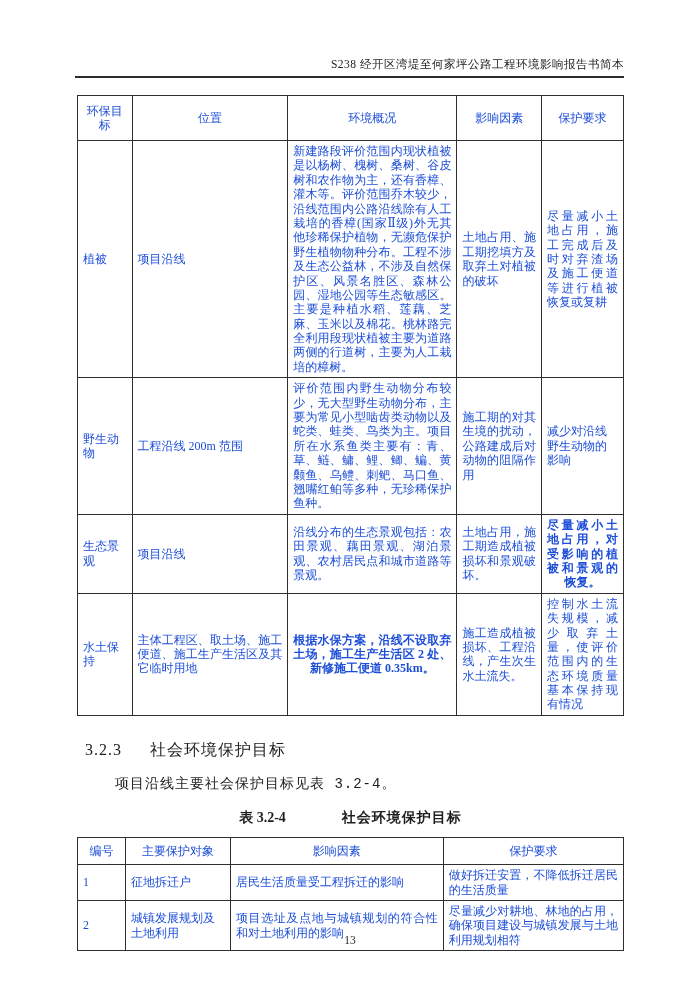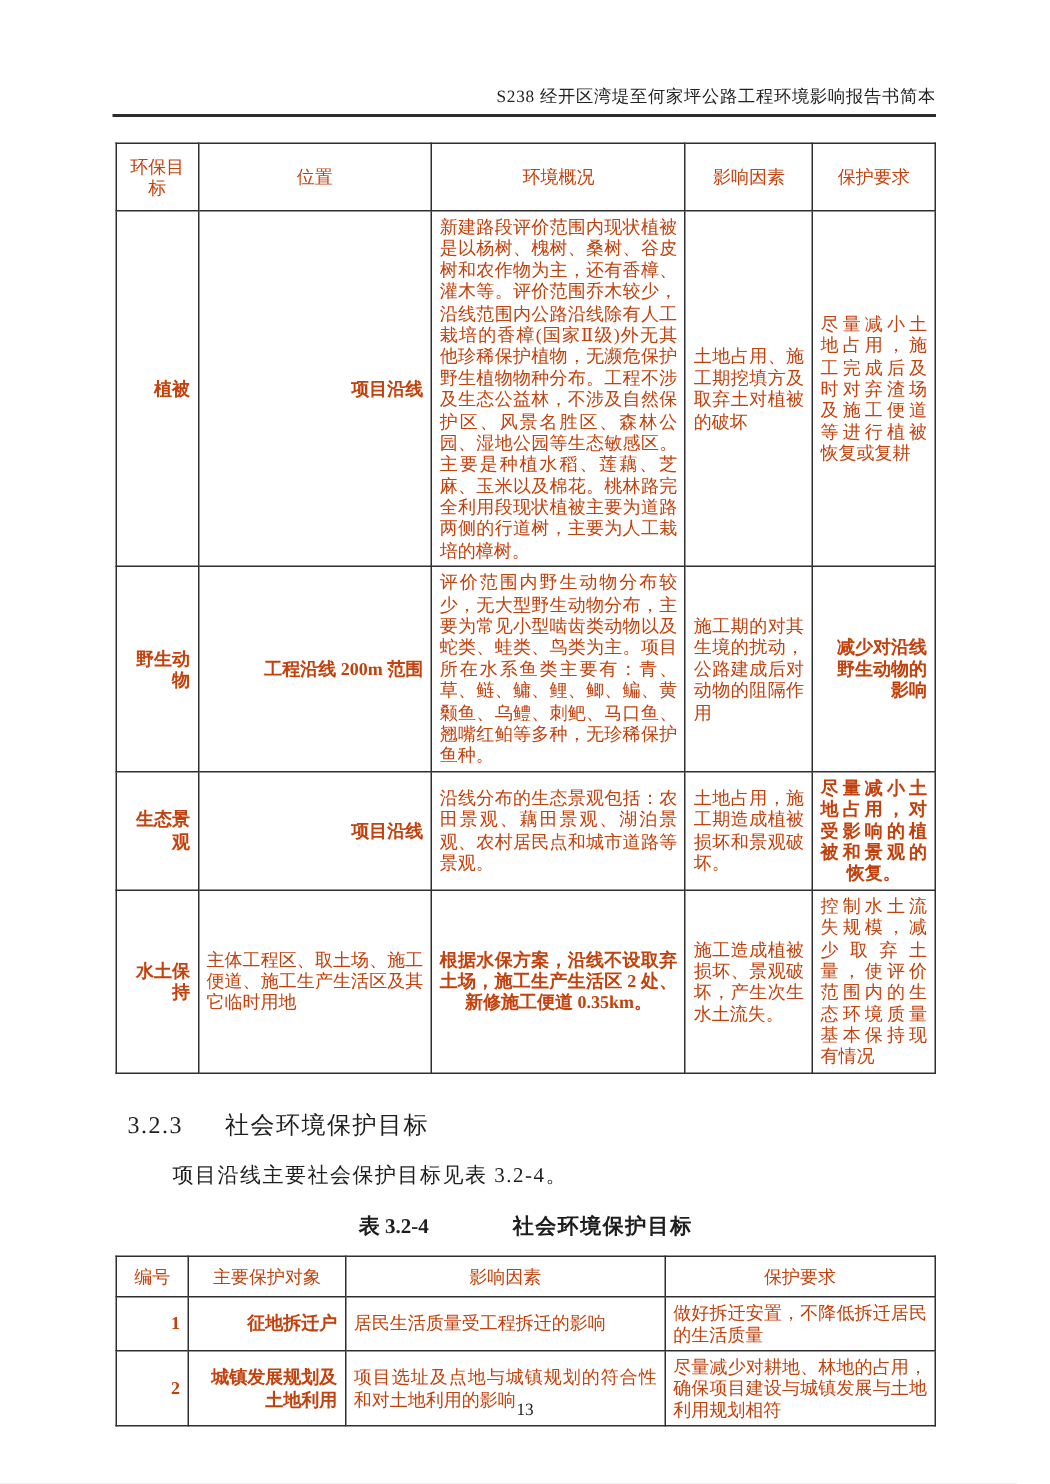--- a/index.html
+++ b/index.html
@@ -27,51 +27,52 @@
   
   .content{
     position:absolute;top:95px;left:77px;width:547px;
   }
   table.doc-table{
     width:100%;
     border-collapse:collapse;
     table-layout:fixed;
     font-size:12px;
     line-height:1.2;
-    color:#c2410c;
+    color:#1d4ed8;
   }
   table.doc-table th,
   table.doc-table td{
     border:1px solid #2f2f2f;
     padding:3px 5px;
     vertical-align:middle;
     word-break:break-all;
   }
   table.doc-table{border:1.5px solid #2a2a2a;}
   table.doc-table th{
     font-weight:normal;
     text-align:center;
     padding:6px 4px;
   }
-  .ta-c{text-align:right;font-weight:bold;}
+  .ta-c{text-align:left;}
   .ta-j{text-align:justify;text-justify:inter-ideograph;}
   .tal-c{text-align:justify;text-justify:inter-ideograph;text-align-last:center;font-weight:bold;}
   .eco-row-1 td{height:70px;}
   .eco-header th{height:32px;}
   
   .section-heading{
     margin:24px 0 0 8px;
     font-size:16px;
     letter-spacing:1px;
   }
   .section-heading .h-num{margin-right:28px;}
   .section-para{
     margin:14px 0 12px 38px;
     font-size:14px;
     letter-spacing:1px;
+    font-family:Liberation Mono, monospace;
   }
   .table-caption{
     margin:16px 0 10px 0;
     text-align:center;
     font-size:14px;
   }
   .table-caption .cap-label{font-weight:bold;margin-right:56px;}
   .table-caption .cap-title{
     font-weight:bold;
     font-family:"Liberation Sans","DejaVu Sans",sans-serif;
@@ -127,21 +128,21 @@
         <td class="ta-c">生态景观</td>
         <td class="ta-c">项目沿线</td>
         <td class="ta-j">沿线分布的生态景观包括：农田景观、藕田景观、湖泊景观、农村居民点和城市道路等景观。</td>
         <td class="ta-j">土地占用，施工期造成植被损坏和景观破坏。</td>
         <td class="tal-c">尽量减小土地占用，对受影响的植被和景观的恢复。</td>
       </tr>
       <tr>
         <td class="ta-c">水土保持</td>
         <td class="ta-j">主体工程区、取土场、施工便道、施工生产生活区及其它临时用地</td>
         <td class="tal-c">根据水保方案，沿线不设取弃土场，施工生产生活区 2 处、新修施工便道 0.35km。</td>
-        <td class="ta-j">施工造成植被损坏、景观破坏，产生次生水土流失。</td>
+        <td class="ta-j">施工造成植被损坏、工程沿线，产生次生水土流失。</td>
         <td class="ta-j">控制水土流失规模，减少取弃土量，使评价范围内的生态环境质量基本保持现有情况</td>
       </tr>
     </tbody>
       </table>
 
     <div class="section-heading">
       <span class="h-num">3.2.3</span><span>社会环境保护目标</span>
     </div>
     <div class="section-para">项目沿线主要社会保护目标见表 3.2-4。</div>
 

